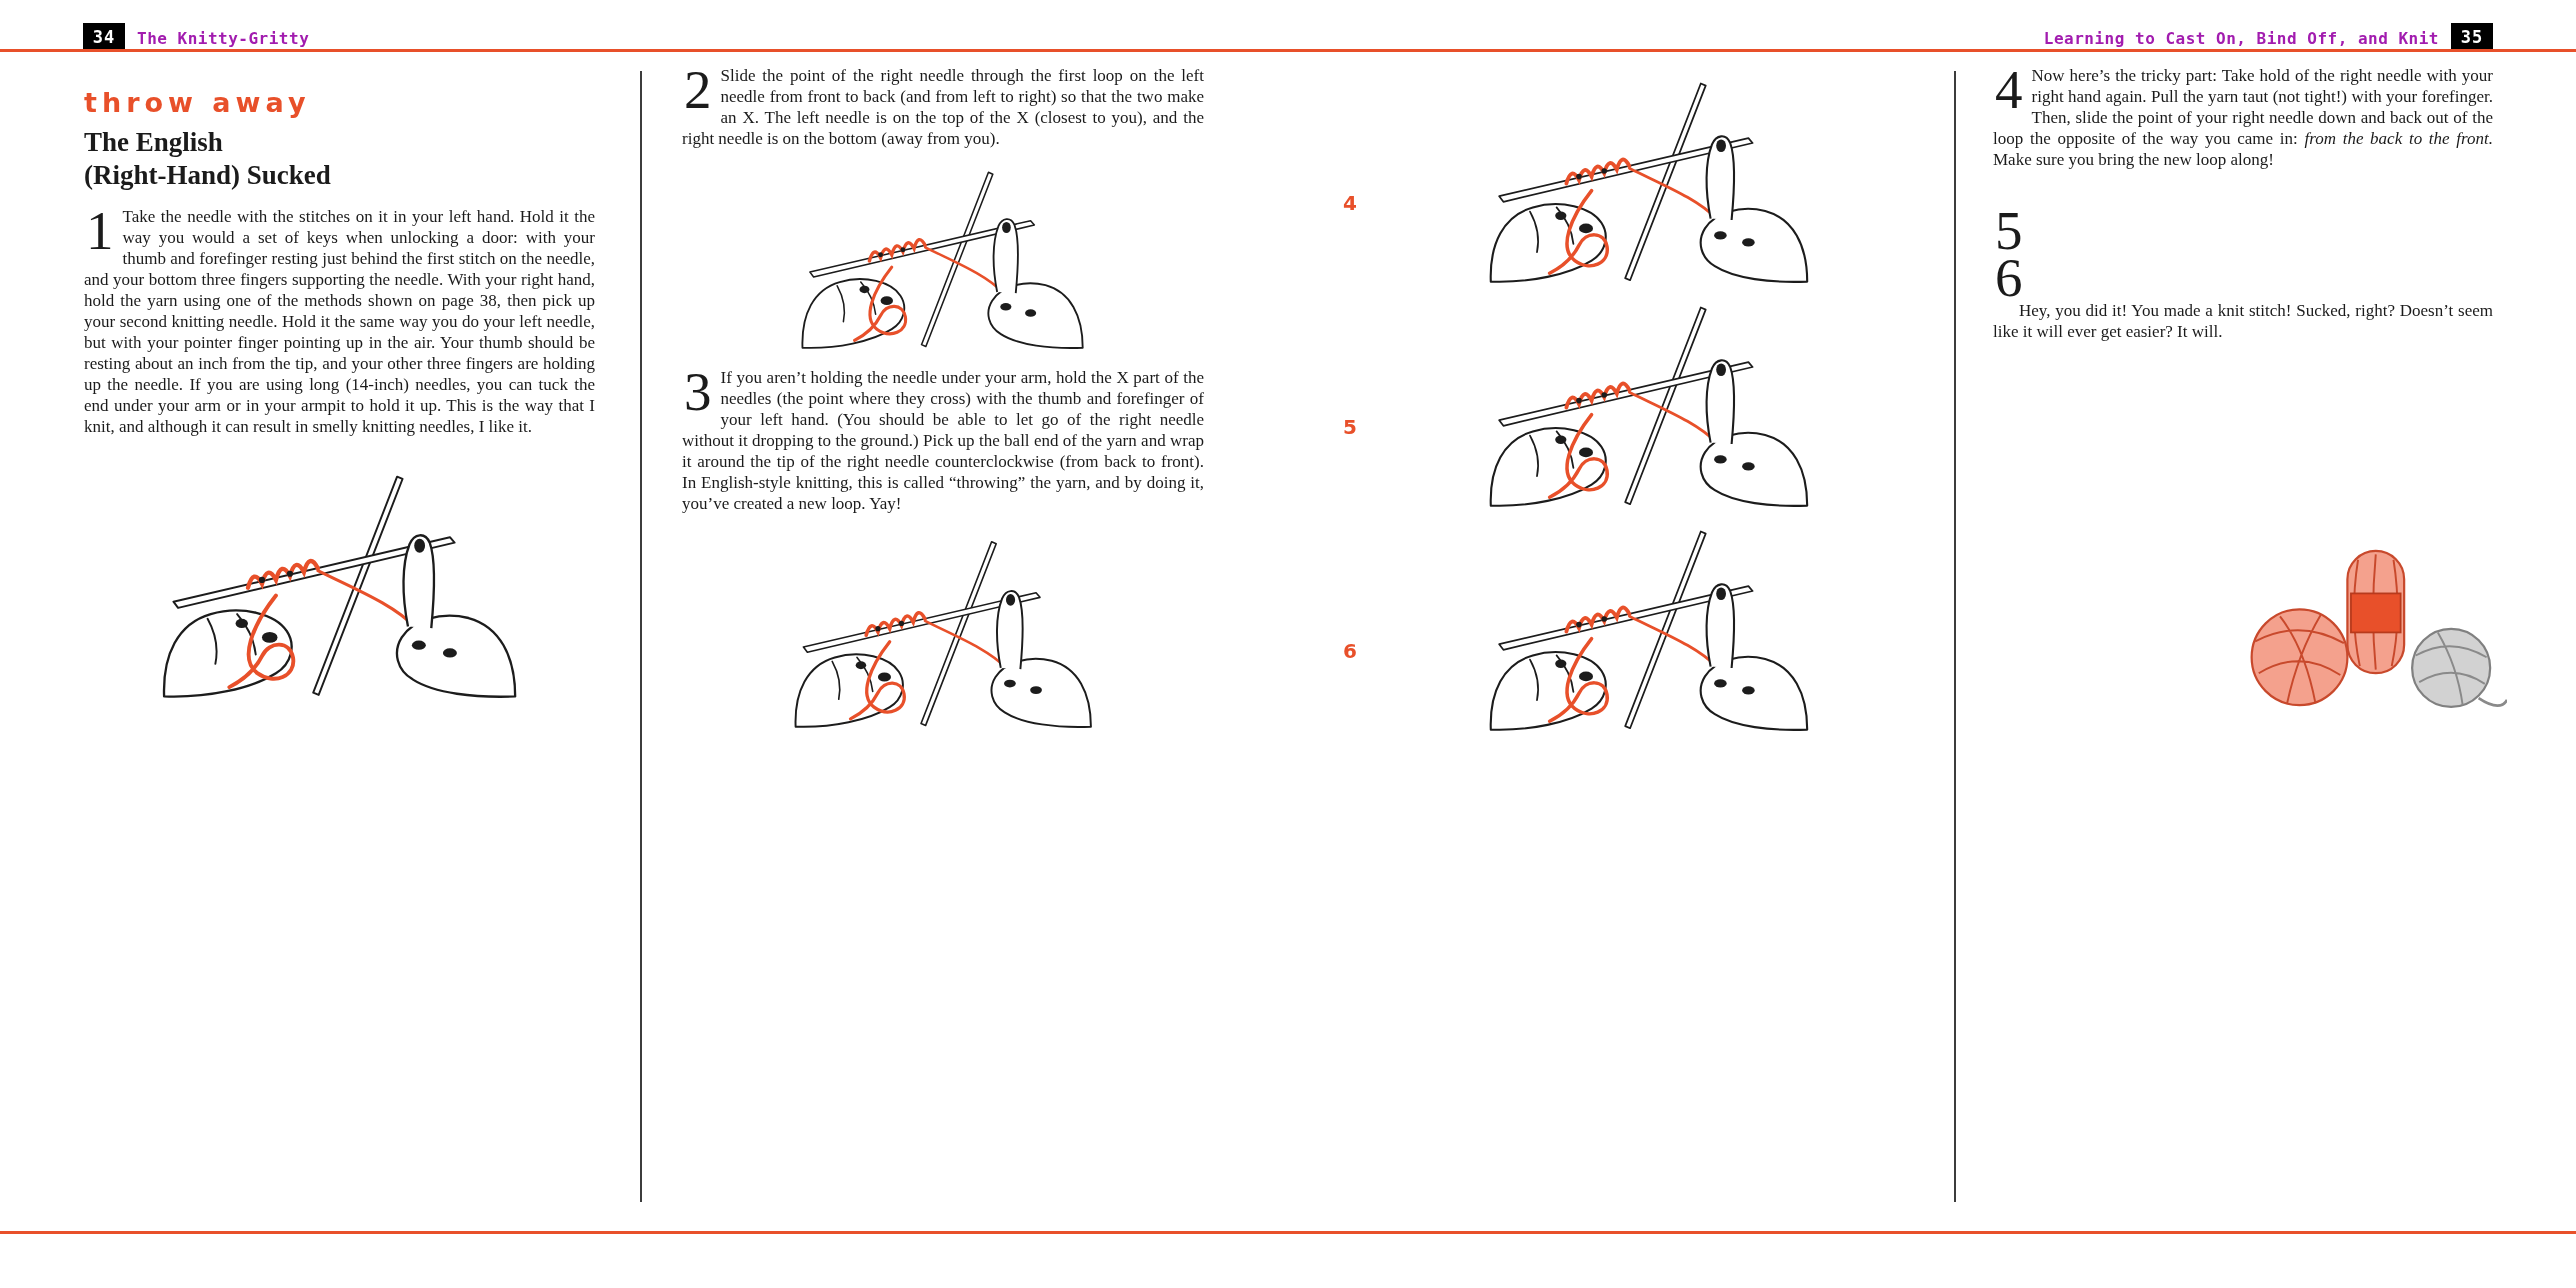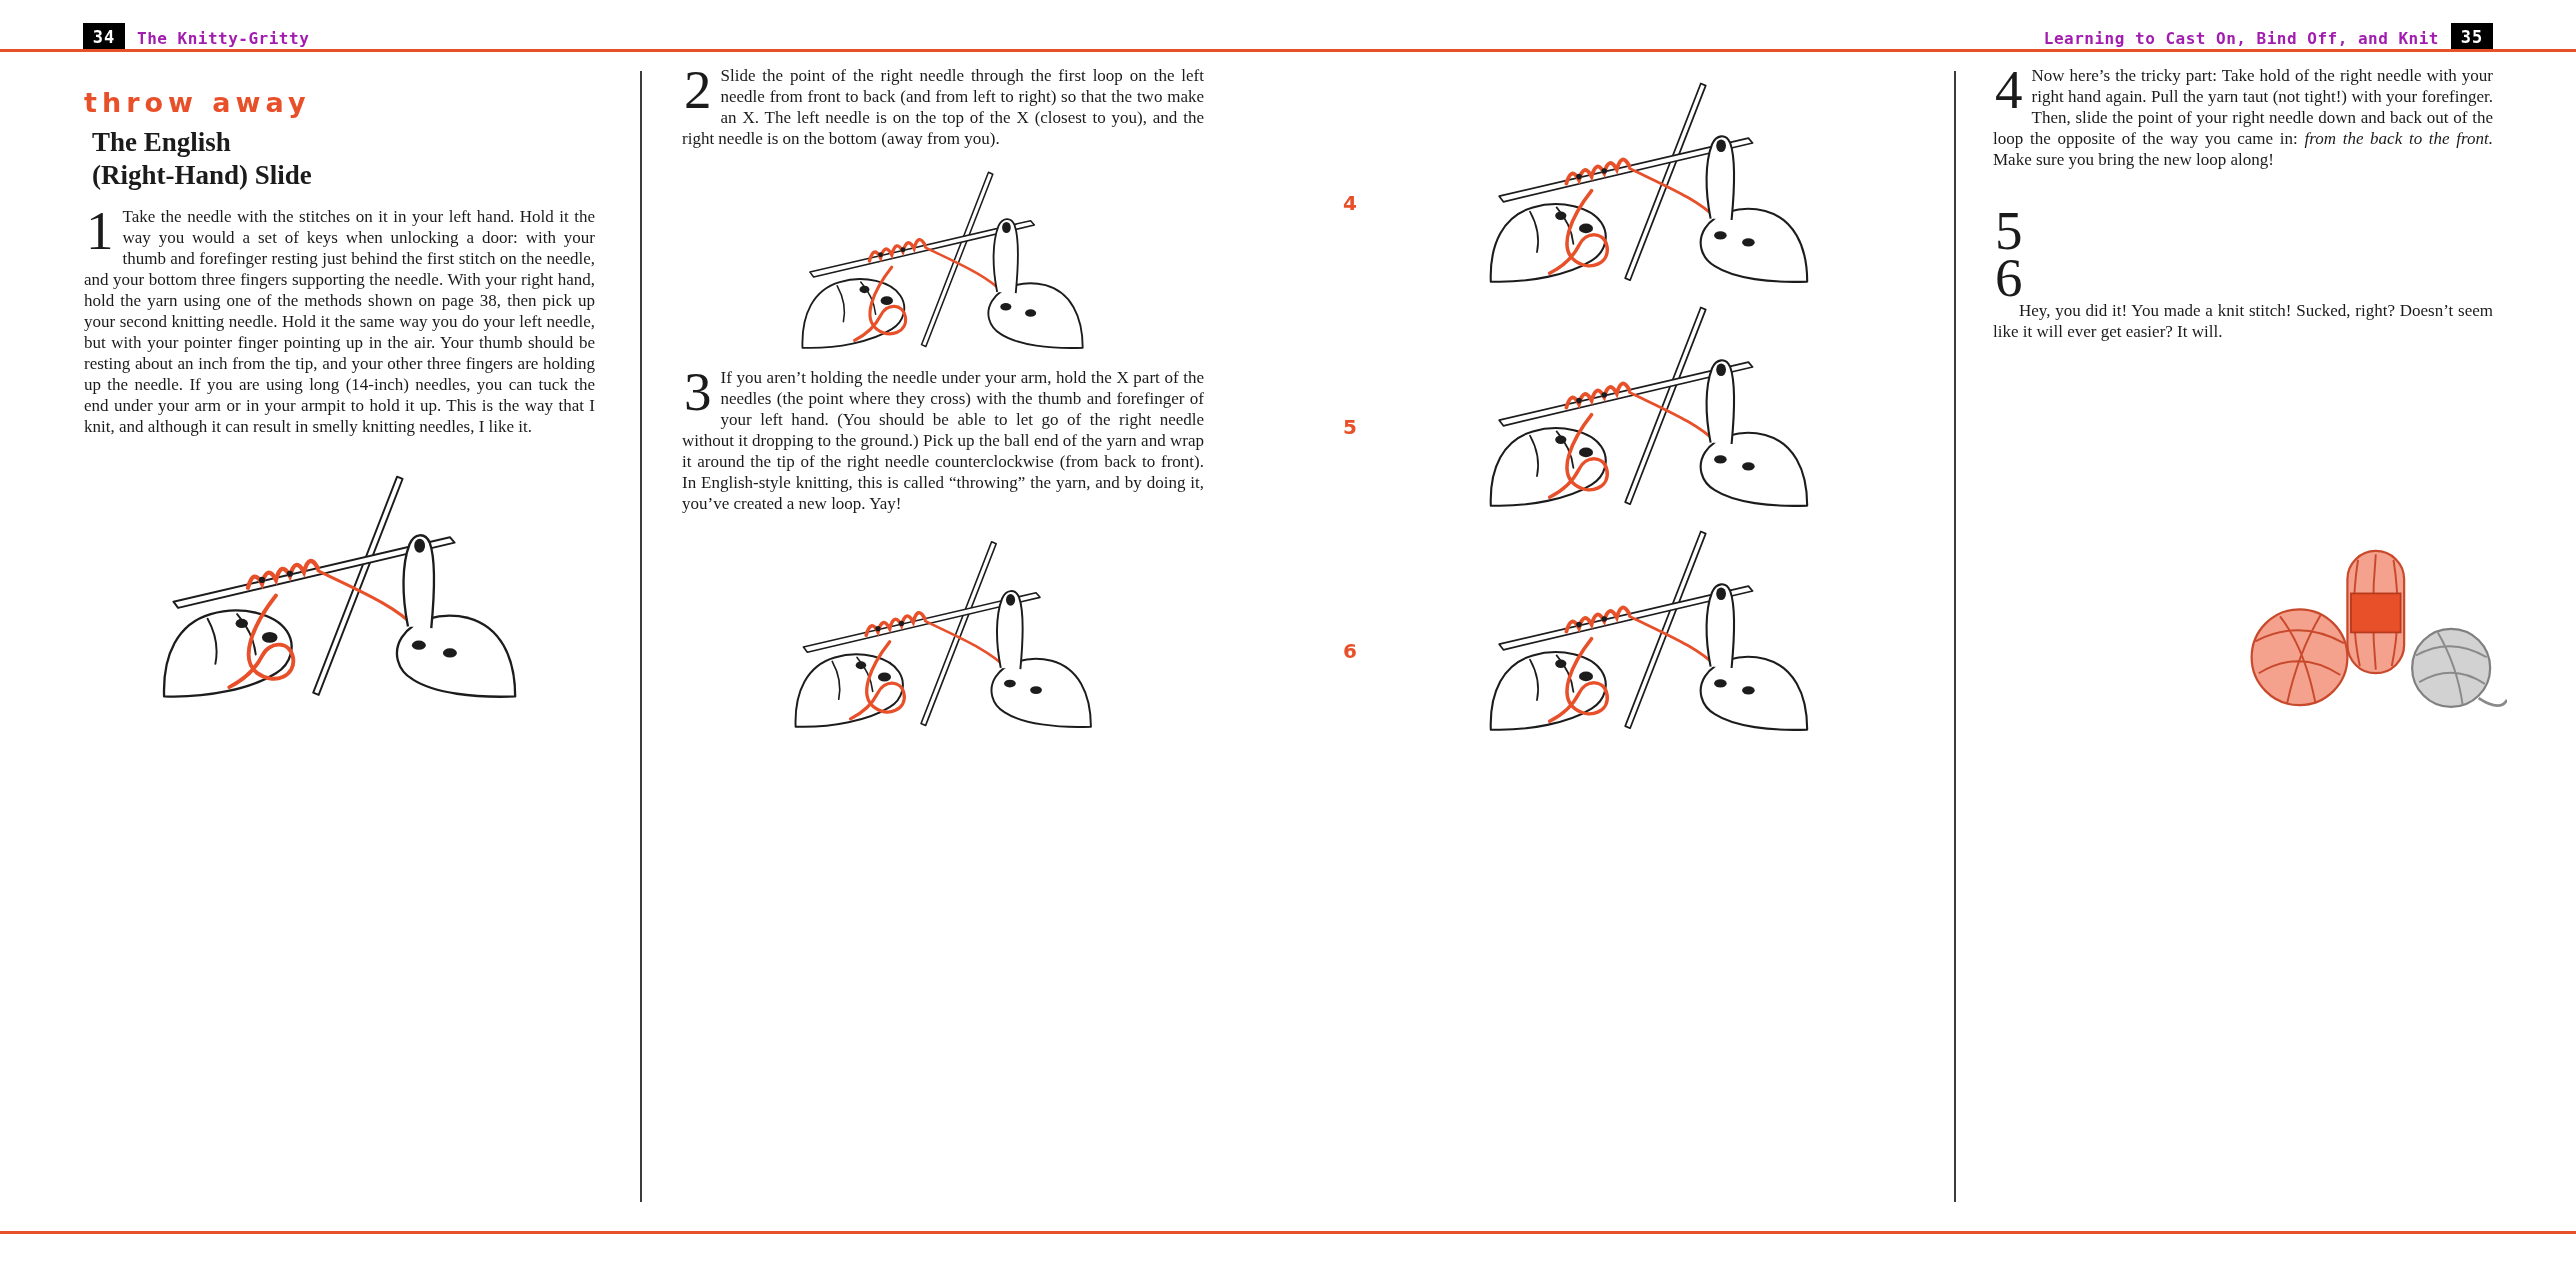--- a/index.html
+++ b/index.html
@@ -29,21 +29,21 @@
   .vdiv-right { left:1954px; }
   .col { position:absolute; }
   .col1 { left:84px;  top:87px; width:511px; }
   .col2 { left:682px; top:65px; width:522px; }
   .col3 { left:1343px; top:73px; width:575px; }
   .col4 { left:1993px; top:65px; width:500px; }
   .kicker {
     font-family:"DejaVu Sans", sans-serif; font-weight:700; color:#e8502a;
     font-size:27px; letter-spacing:5px;
   }
-  .headline { margin-top:8px; font-weight:bold; font-size:27px; line-height:33px; font-family:"Liberation Serif", serif;margin-left:8px; }
+  .headline { margin-top:8px; font-weight:bold; font-size:27px; line-height:33px; font-family:"Liberation Serif", serif; }
   .hl { display:block; }
   .step { text-align:justify; font-size:17px; line-height:21px; clear:left; }
   .step1 { margin-top:14px; }
   .dropnum {
     float:left; font-family:"Liberation Serif", serif; font-size:55px; line-height:44px;
     padding:3px 9px 0 2px; color:#1b1b1b;
   }
   .fig { display:flex; align-items:center; justify-content:center; }
   .fig svg { height:100%; width:auto; }
   .fig-col1 { height:233px; margin-top:28px; }
@@ -72,21 +72,21 @@
   <div class="pgnum pg-right">35</div>
   <div class="rule rule-top"></div>
   <div class="rule rule-bottom"></div>
   <div class="vdiv vdiv-left"></div>
   <div class="vdiv vdiv-right"></div>
 
   <div class="col col1">
     <div class="kicker">throw away</div>
     <h1 class="headline">
       <span class="hl">The English</span>
-      <span class="hl">(Right-Hand) Slide</span>
+      <span class="hl">(Right-Hand) Sucked</span>
     </h1>
     <p class="step step1">
       <span class="dropnum">1</span>
       <span>Take the needle with the stitches on it in your left hand. Hold it the way you would a set of keys when unlocking a door: with your thumb and forefinger resting just behind the first stitch on the needle, and your bottom three fingers supporting the needle. With your right hand, hold the yarn using one of the methods shown on page 38, then pick up your second knitting needle. Hold it the same way you do your left needle, but with your pointer finger pointing up in the air. Your thumb should be resting about an inch from the tip, and your other three fingers are holding up the needle. If you are using long (14-inch) needles, you can tuck the end under your arm or in your armpit to hold it up. This is the way that I knit, and although it can result in smelly knitting needles, I like it.</span>
     </p>
     <div class="fig fig-col1">
   <svg viewBox="0 0 460 300" xmlns="http://www.w3.org/2000/svg">
     <g>
       <path d="M196 293 L304 15 L311 18 L203 296 Z" fill="#ffffff" stroke="#1c1c1c" stroke-width="2.5" stroke-linejoin="round"></path>
     </g>

